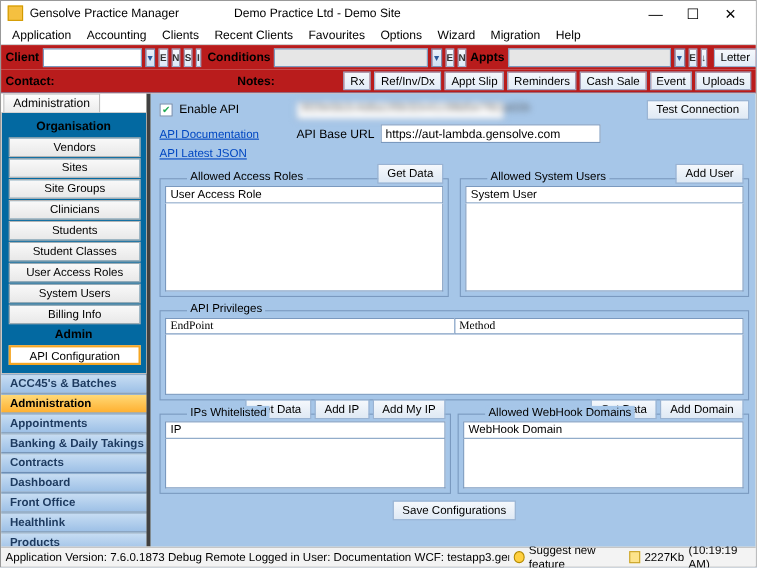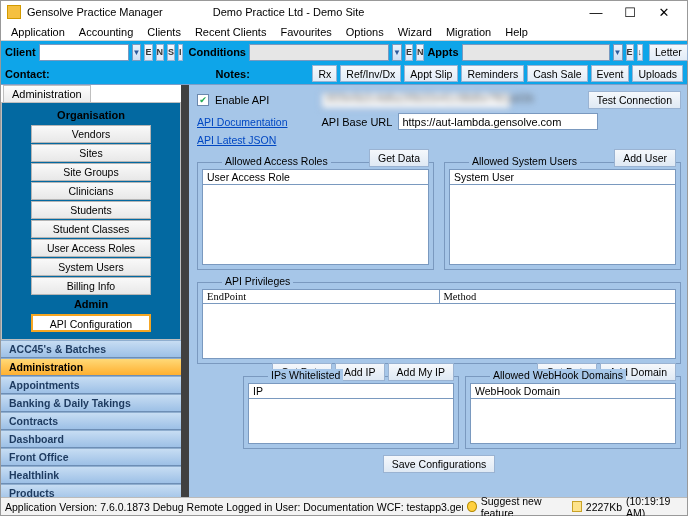--- a/index.html
+++ b/index.html
@@ -12,33 +12,33 @@
   .titlebar .title-main { font-size: 11px; }
   .titlebar .title-sub { margin-left: 50px; font-size: 11px; }
   .titlebar .spacer { flex: 1; }
   .titlebar .winbtn { width: 34px; height: 18px; display: inline-flex; align-items: center; justify-content: center; font-size: 13px; font-family: Arial; }
 
   
   .menubar { display: flex; align-items: center; height: 18px; padding: 0 4px; background: #fff; gap: 2px; border-bottom: 1px solid #d0d0d0; }
   .menubar span { padding: 2px 6px; }
 
   
-  .toolbar { background: #0ea5e9; padding: 2px 4px; display: flex; align-items: center; height: 22px; gap: 3px; }
+  .toolbar { background: #b91c1c; padding: 2px 4px; display: flex; align-items: center; height: 22px; gap: 3px; }
   .toolbar .lbl-b { font-weight: bold; font-size: 11px; }
   .toolbar input.combo { height: 17px; border: 1px solid #7a99bf; background: #fff; padding: 0 2px; font-size: 11px; }
   .toolbar .combo-btn { width: 14px; height: 17px; background: linear-gradient(#eaf2fb,#cfe0f3); border: 1px solid #7a99bf; color: #2b5a9c; font-size: 8px; display:inline-flex; align-items:center; justify-content:center; }
   .toolbar .sq { width: 17px; height: 17px; background: linear-gradient(#f6f9fd,#dde9f7); border: 1px solid #9ab3d2; display:inline-flex; align-items:center; justify-content:center; font-size: 9px; font-weight:bold; color:#333; }
   .btnp { height: 17px; border: 1px solid #9ab3d2; background: linear-gradient(#f5f8fc,#e2ecf7); padding: 0 5px; font-size: 10.5px; display:inline-flex; align-items:center; }
   .spacer { flex:1; }
 
   
   .body { flex: 1; display: flex; overflow: hidden; background: #ece9d8; }
 
   
-  .sidebar { width: 188px; display: flex; flex-direction: column; border-right: 8px solid #404040; }
+  .sidebar { width: 136px; display: flex; flex-direction: column; border-right: 4px solid #404040; }
   .sb-tabbox { background: #fff; }
   .sb-tab { background: linear-gradient(#fdfdfd,#ececec); border: 1px solid #bfbfbf; border-bottom: none; padding: 2px 8px; display: inline-block; font-size: 11px; margin-left:2px;}
   .sb-panel { border: 1px solid #bfbfbf; background: #0369a1; flex: 0 0 auto; padding: 4px 6px 6px 6px; max-height: 238px; overflow:auto;}
   .sb-heading { text-align:center; font-weight:bold; padding: 2px 0 3px 0; }
   .sb-btn { display:block; width: 120px; margin: 1px auto; height: 18px; border: 1px solid #b5b5b5; background: linear-gradient(#f9f9f9,#e8e8e8); text-align:center; line-height:16px; font-size:10.5px; }
   .sb-btn.sel { border: 2px solid #f5a623; background: #fff; }
   .nav-item { display:block; border-top: 1px solid #8faecf; border-bottom: 1px solid #6d8eb5; height: 18px; line-height: 17px; padding-left: 8px; font-weight: bold; font-size: 10.5px; background: linear-gradient(#c7ddf3,#9dc0e6); color:#1d3a5f; }
   .nav-item.active { background: linear-gradient(#ffd977,#ffb030); color:#000; }
   .sb-nav { flex:1; display:flex; flex-direction:column; }
 
@@ -199,21 +199,21 @@
 
       <div class="group" style="padding:6px 4px 4px 4px;">
         <span class="legend">API Privileges</span>
         <div style="display:flex;font-family:Liberation Serif, serif;">
           <div class="listhead" style="flex:1;border-right:none">EndPoint</div>
           <div class="listhead" style="flex:1">Method</div>
         </div>
         <div class="listbox" style="height:55px"></div>
       </div>
 
-      <div style="display:flex; gap:6px;margin-left:46px;">
+      <div style="display:flex; gap:6px;">
         <div style="flex:1">
           <div class="group" style="padding:6px 4px 4px 4px;">
             <span class="legend">IPs Whitelisted</span>
             <div style="text-align:right; margin-top:-20px; margin-bottom:2px;">
               <span class="btn">Get Data</span>
               <span class="btn">Add IP</span>
               <span class="btn">Add My IP</span>
             </div>
             <div class="listhead">IP</div>
             <div class="listbox" style="height:45px"></div>

